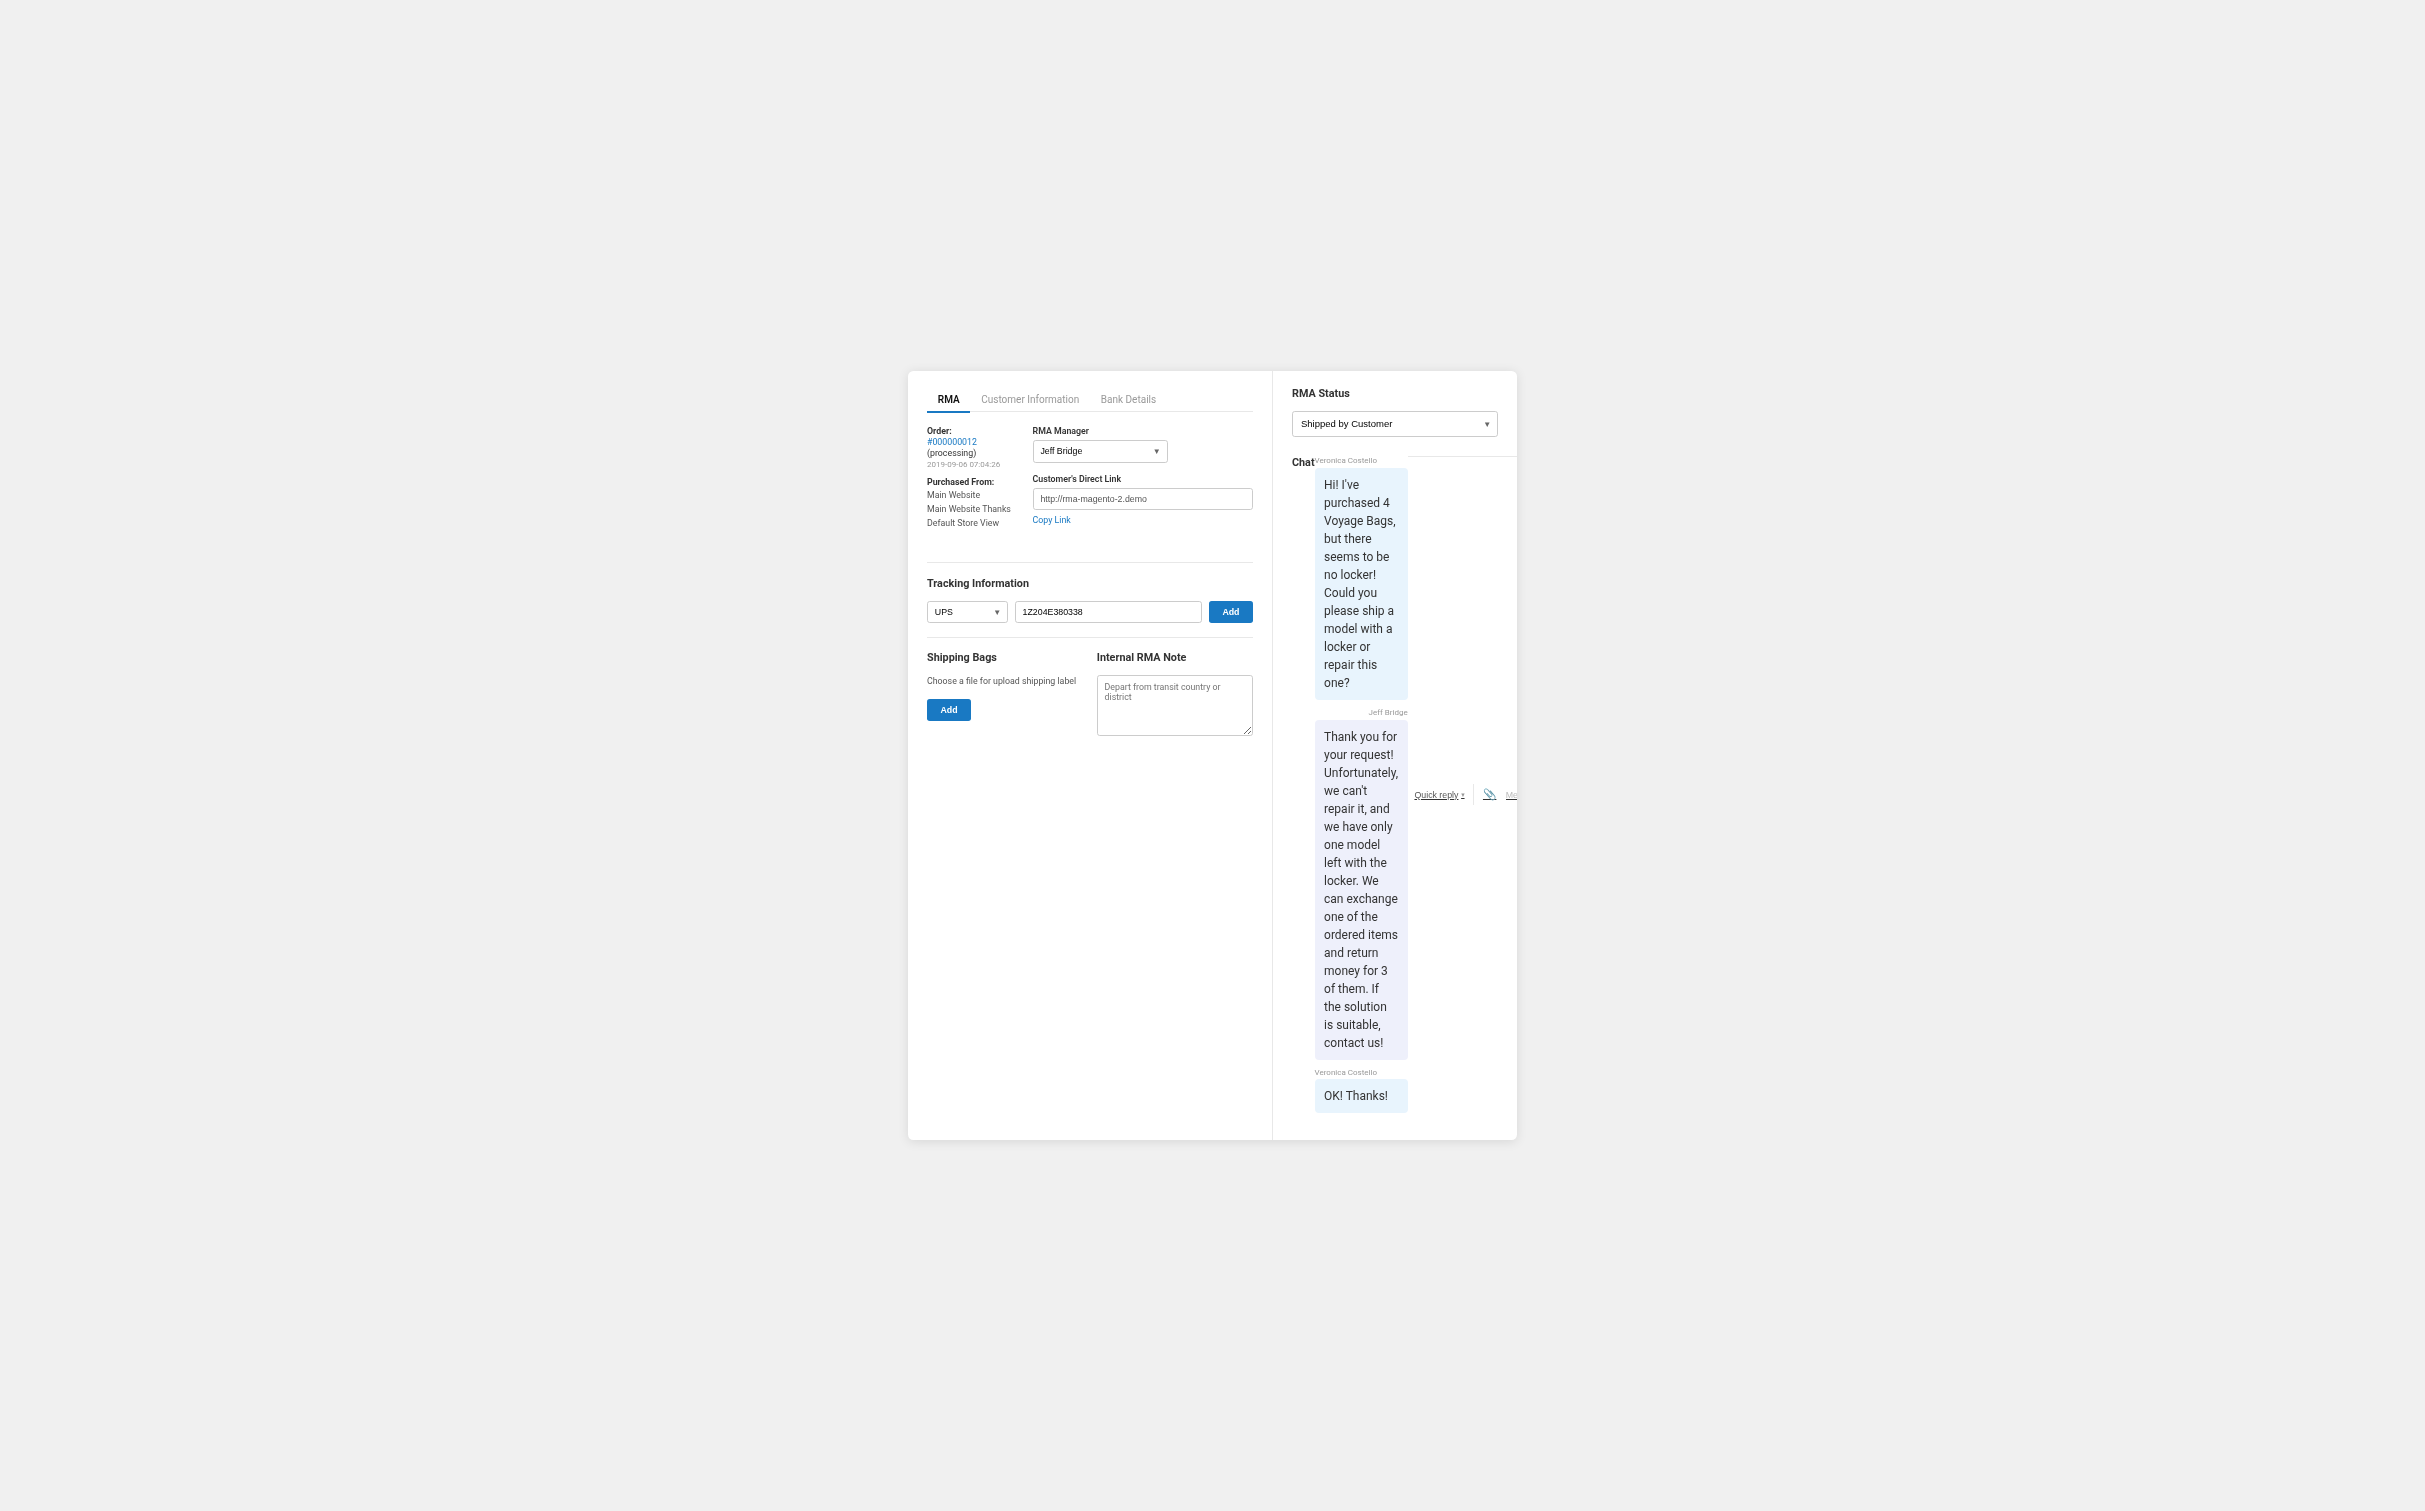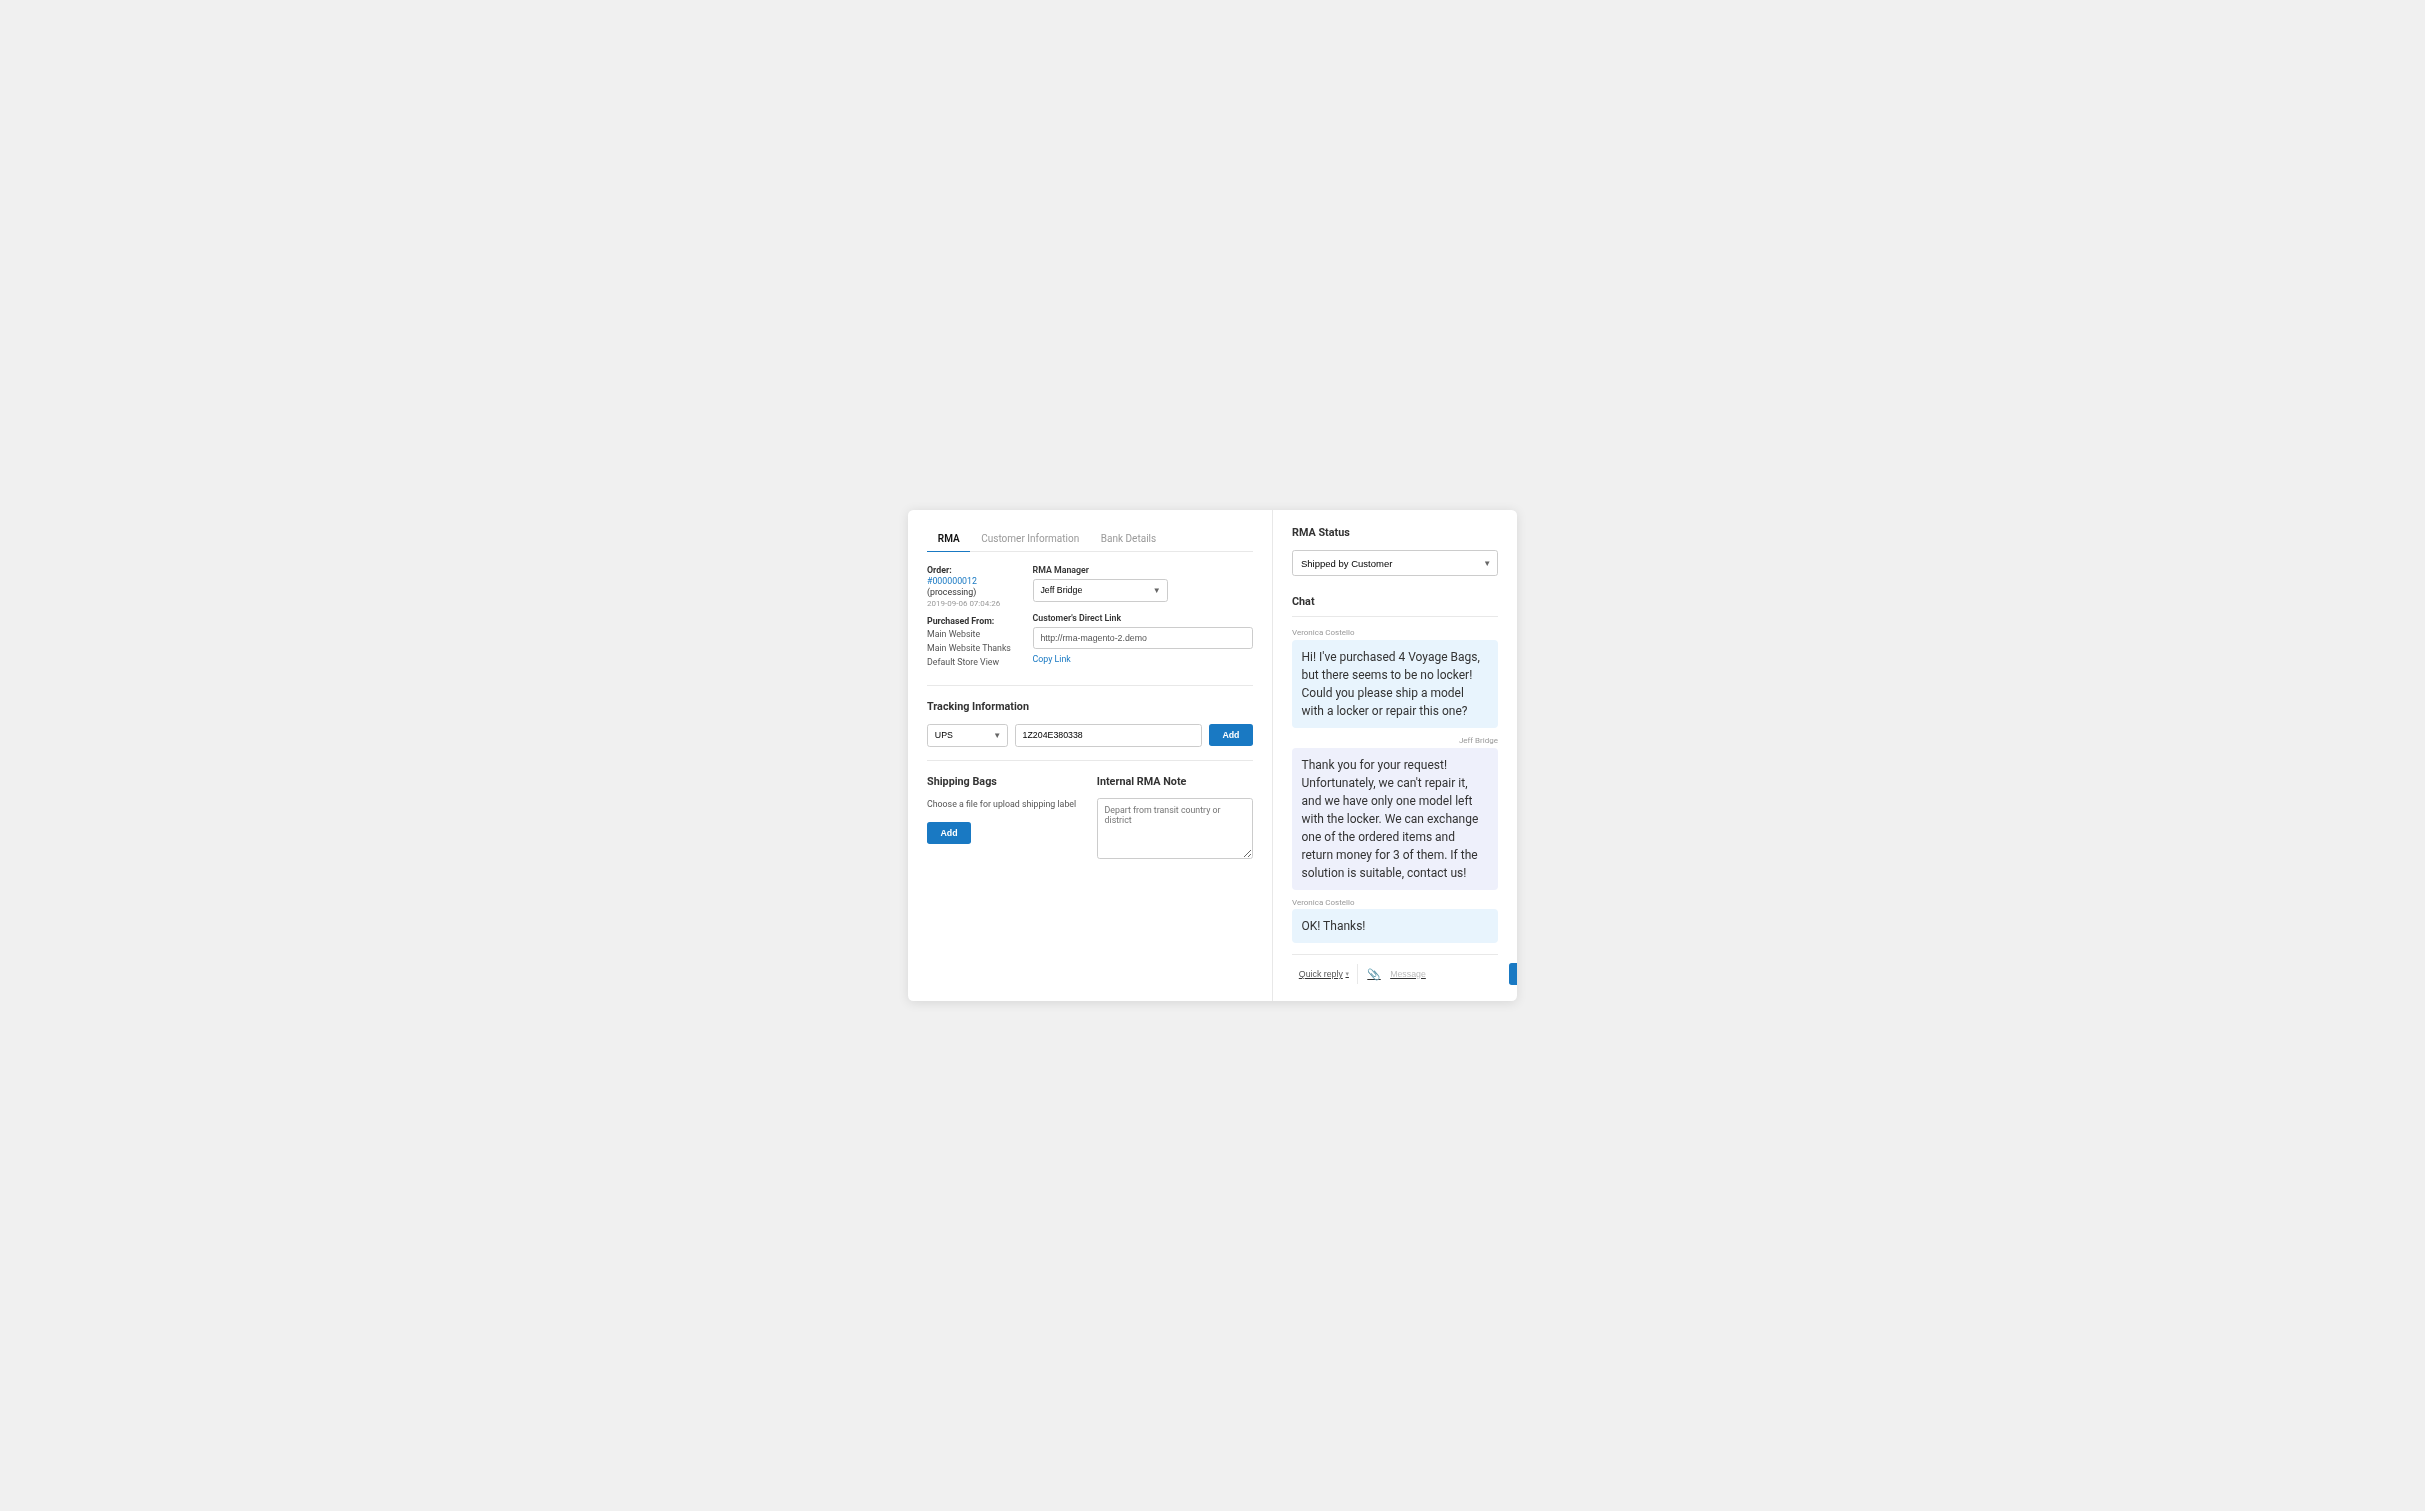--- a/index.html
+++ b/index.html
@@ -53,21 +53,21 @@
       bottom: -1.4px;
       left: 0;
       right: 0;
       height: 1.4px;
       background: #1979c3;
     }
     
     .order-info-row {
       display: flex;
       gap: 21.7px;
-      margin-bottom: 16px;
+      margin-bottom: 32px;
     }
     .order-info-left {}
     .order-label {
       font-weight: 700;
       font-size: 8.8px;
       margin-bottom: 1.4px;
     }
     .order-link {
       color: #1979c3;
       font-size: 8.8px;
@@ -248,21 +248,20 @@
       border-radius: 2.7px;
       font-size: 9.5px;
       appearance: none;
       background: #fff;
       cursor: pointer;
     }
     
     .chat-section {
       flex: 1;
       display: flex;
-      flex-direction: column;
     }
     .chat-title {
       font-weight: 700;
       font-size: 10.8px;
       margin-bottom: 8px;
     }
     .chat-divider {
       border: none;
       border-top: 0.7px solid #e8e8e8;
       margin-bottom: 10.8px;

